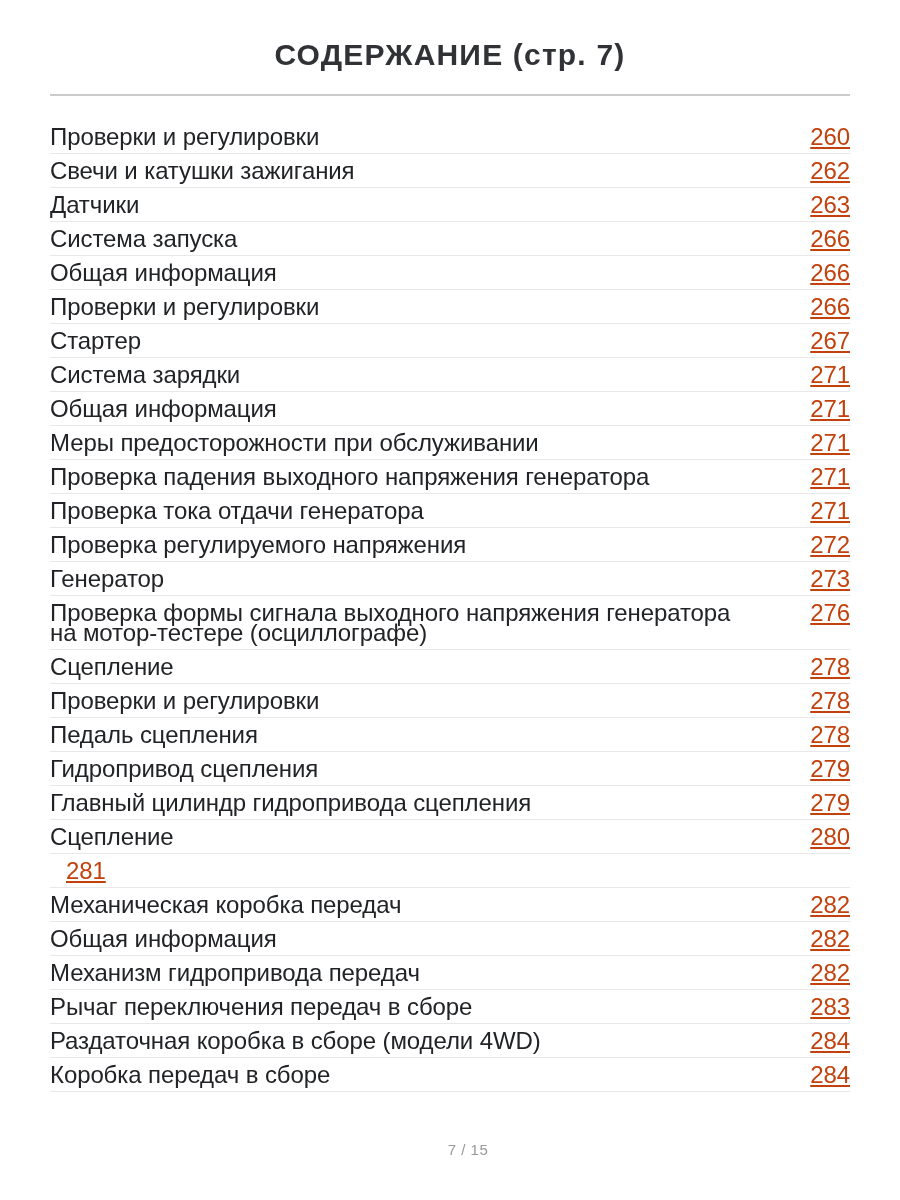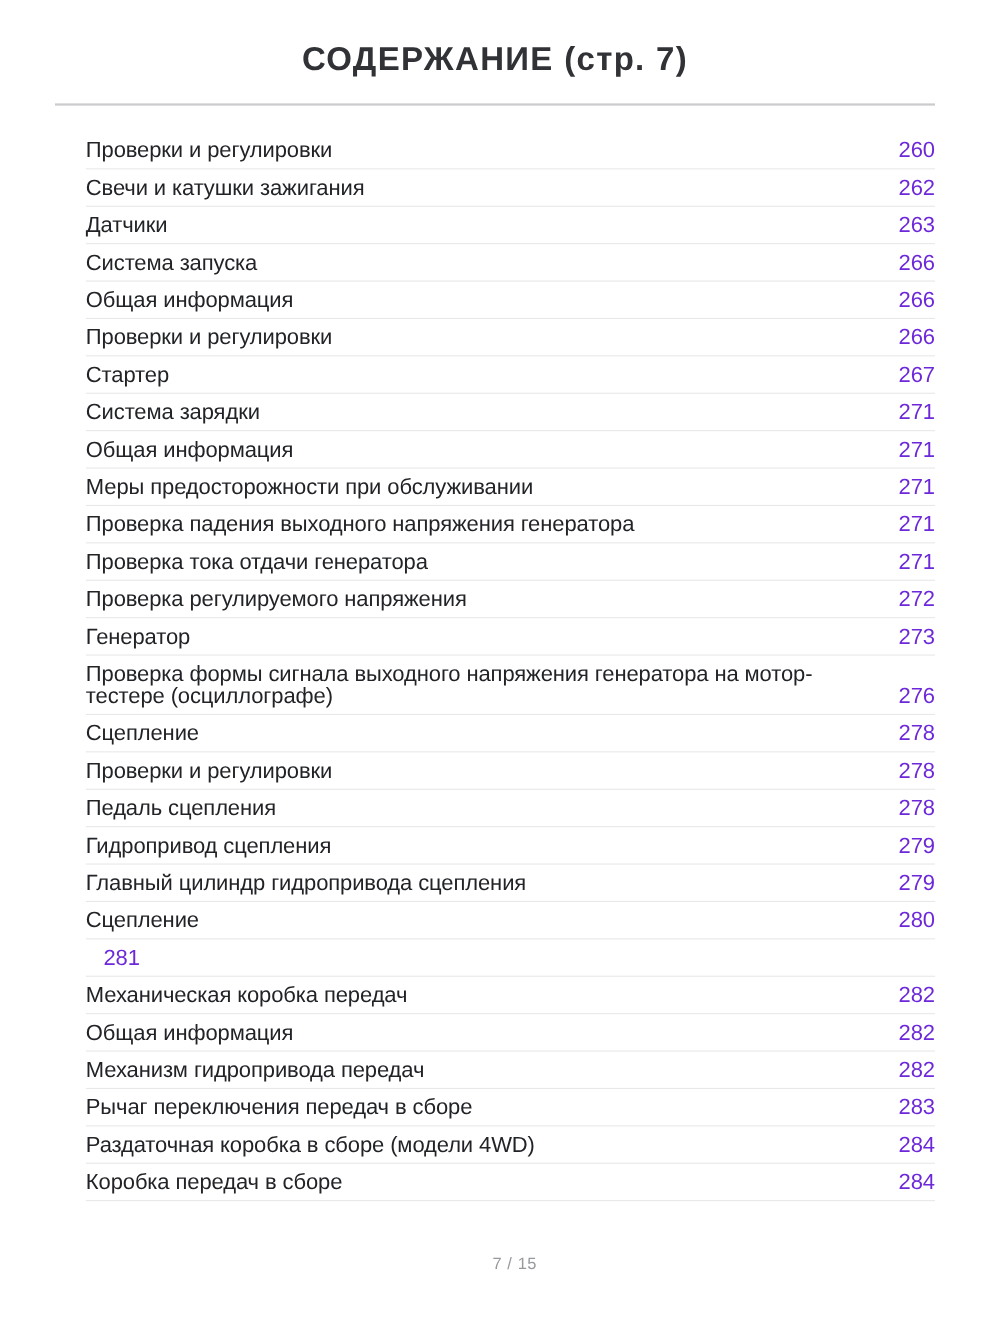--- a/index.html
+++ b/index.html
@@ -30,37 +30,36 @@
     background: #cbcbce;
     margin-top: 24px;
     border: none;
   }
   .toc {
     margin-top: 24px;
   }
   .row {
     display: flex;
     justify-content: space-between;
-    align-items: flex-end;
     padding: 6.5px 0;
     border-bottom: 1px solid #e8e8ea;
-    font-size: 20px;
+    font-size: 24px;
     line-height: 20px;
     letter-spacing: -0.1px;
-    margin-left: 28px;
   }
   .row .t {
     color: #212327;
     max-width: 700px;
   }
   .row .n {
-    color: #6d28d9;
+    color: #c2410c;
     margin-left: 16px;
     white-space: nowrap;
     flex-shrink: 0;
+    text-decoration: underline;
   }
   .pager {
     position: absolute;
     left: 0;
     right: 0;
     bottom: 42px;
     text-align: center;
     font-size: 15px;
     letter-spacing: 0.5px;
     color: #97999d;

